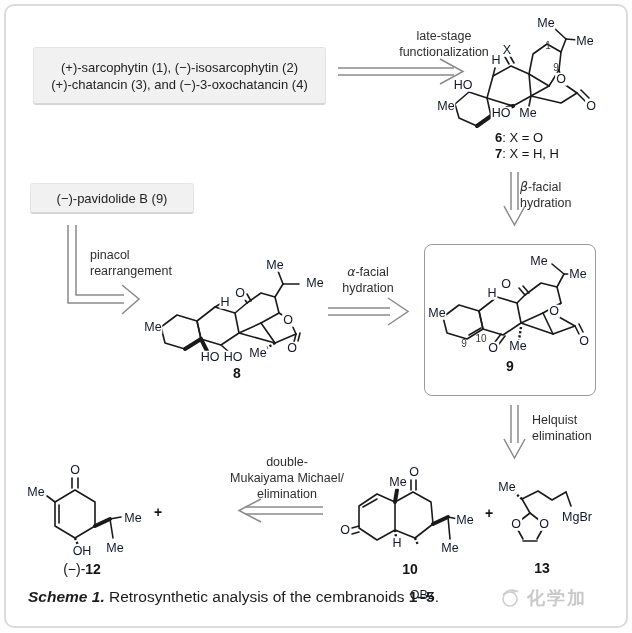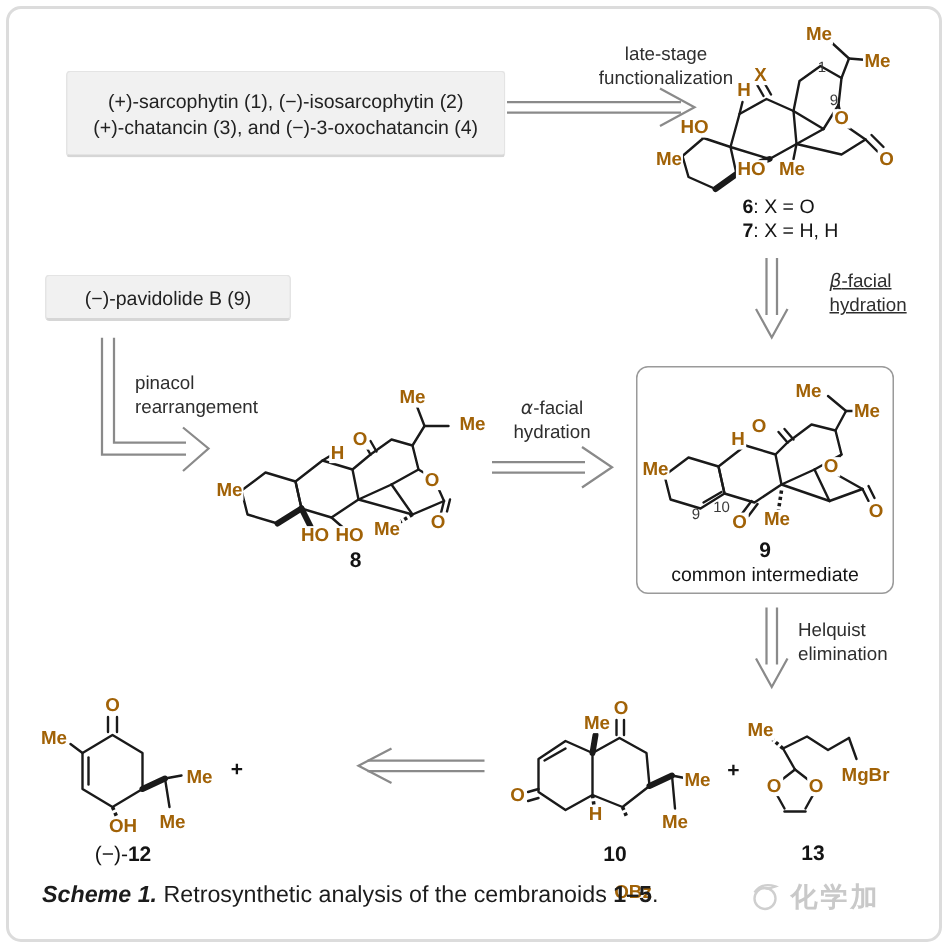--- a/index.html
+++ b/index.html
@@ -8,22 +8,22 @@
   .card{position:absolute;left:4px;top:4px;right:4px;bottom:5px;border:2px solid #dcdcdc;
         border-radius:10px;background:#fff;}
   .graybox{position:absolute;background:#f1f1f1;border:1px solid #e4e4e4;border-bottom:2px solid #d6d6d6;
         border-radius:3px;display:flex;flex-direction:column;justify-content:center;align-items:center;
         font-size:13px;color:#222;line-height:17px;text-align:center;}
   .struct{position:absolute;}
   .bonds{position:absolute;left:0;top:0;}
   .bonds path{stroke:#1a1a1a;stroke-width:1.6;fill:none;stroke-linecap:round;stroke-linejoin:round;}
   .bonds path.bold{stroke-width:4;}
   .bonds path.hash{stroke-width:2.4;stroke-dasharray:2.2,2;stroke-linecap:butt;}
-  .atom{position:absolute;transform:translate(-50%,-50%);font-weight:700;font-size:12.5px;
-        color:#a16207;background:#fff;padding:0 1px;white-space:nowrap;line-height:1;}
+  .atom{position:absolute;transform:translate(-50%,-50%);font-weight:400;font-size:12.5px;
+        color:#0f172a;background:#fff;padding:0 1px;white-space:nowrap;line-height:1;}
   .posnum{position:absolute;transform:translate(-50%,-50%);font-size:10px;font-weight:400;
         color:#3a3a3a;background:transparent;line-height:1;}
   .cnum{position:absolute;transform:translate(-50%,-50%);font-size:14px;font-weight:700;color:#141414;white-space:nowrap;}
   .variant{position:absolute;font-size:13px;color:#141414;line-height:15px;white-space:nowrap;}
   .variant b{font-weight:700;}
   .arrowtxt{position:absolute;font-size:12.5px;color:#2e2e2e;line-height:16px;white-space:nowrap;}
   .arrowtxt.center{transform:translateX(-50%);text-align:center;}
   .greek{font-style:italic;font-family:"DejaVu Sans",sans-serif;}
   .retro{position:absolute;}
   .retro path{stroke:#8a8a8a;stroke-width:1.5;fill:none;stroke-linejoin:miter;}
@@ -36,21 +36,21 @@
   .caption b{font-weight:700;}
   .watermark{position:absolute;left:498px;top:586px;display:flex;align-items:center;gap:5px;
         color:#c9c9c9;font-size:18px;font-weight:700;letter-spacing:2px;}
 </style>
 </head>
 <body>
 
 <div class="page">
   <div class="card"></div>
 
-  <div class="graybox" style="left:44px;top:47px;width:291px;height:55px;">
+  <div class="graybox" style="left:33px;top:47px;width:291px;height:55px;">
     <span>(+)-sarcophytin (1), (−)-isosarcophytin (2)</span>
     <span>(+)-chatancin (3), and (−)-3-oxochatancin (4)</span>
   </div>
 
   <div class="arrowtxt center" style="left:400px;top:28px;margin-left:44px;">
     <div>late-stage</div>
     <div>functionalization</div>
   </div>
   <svg class="retro" style="left:336px;top:58px;" width="140" height="30">
     <path d="M2,10 H118"></path>
@@ -97,21 +97,21 @@
     <span class="atom" style="left:156px;top:94px;">O</span>
     <div class="variant" style="left:60px;top:118px;"><b>6</b><span>: X = O</span></div>
     <div class="variant" style="left:60px;top:134px;"><b>7</b><span>: X = H, H</span></div>
   </div>
 
   <svg class="retro" style="left:503px;top:170px;" width="26" height="58">
     <path d="M8,2 V40"></path>
       <path d="M15,2 V40"></path>
       <path d="M1,36 L11.5,55 L22,36"></path>
   </svg>
-  <div class="arrowtxt" style="left:553px;top:179px;text-decoration:underline;">
+  <div class="arrowtxt" style="left:520px;top:179px;">
     <div><span class="greek">β</span><span>-facial</span></div>
     <div>hydration</div>
   </div>
 
   <div class="graybox" style="left:30px;top:183px;width:162px;height:28px;">
     <span>(−)-pavidolide B (9)</span>
   </div>
 
   <svg class="retro" style="left:60px;top:225px;" width="90" height="92">
     <path d="M8,0 L8,78 L64,78"></path>
@@ -205,21 +205,20 @@
       <span class="atom" style="left:61px;top:42px;">H</span>
       <span class="atom" style="left:6px;top:62px;">Me</span>
       <span class="posnum" style="left:33px;top:93px;">9</span>
       <span class="posnum" style="left:50px;top:88px;">10</span>
       <span class="atom" style="left:62px;top:97px;">O</span>
       <span class="atom" style="left:87px;top:95px;">Me</span>
       <span class="atom" style="left:123px;top:60px;">O</span>
       <span class="atom" style="left:153px;top:90px;">O</span>
     </div>
     <div class="cnum" style="left:85px;top:121px;">9</div>
-    <div style="position:absolute;left:0;right:0;top:130px;text-align:center;font-size:13px;color:#141414;">common intermediate</div>
   </div>
 
   <svg class="retro" style="left:503px;top:403px;" width="26" height="58">
     <path d="M8,2 V40"></path>
       <path d="M15,2 V40"></path>
       <path d="M1,36 L11.5,55 L22,36"></path>
   </svg>
   <div class="arrowtxt" style="left:532px;top:412px;">
     <div>Helquist</div>
     <div>elimination</div>
@@ -241,20 +240,25 @@
     <span class="atom" style="left:14px;top:34px;">Me</span>
     <span class="atom" style="left:60px;top:93px;">OH</span>
     <span class="atom" style="left:111px;top:60px;">Me</span>
     <span class="atom" style="left:93px;top:90px;">Me</span>
     <div class="cnum" style="left:60px;top:111px;font-weight:400;"><span>(−)-</span><b>12</b></div>
   </div>
 
   <span class="plus" style="left:158px;top:512px;">+</span>
 
 
+  <div class="arrowtxt center" style="left:287px;top:454px;">
+    <div>double-</div>
+    <div>Mukaiyama Michael/</div>
+    <div>elimination</div>
+  </div>
   <svg class="retro" style="left:225px;top:498px;" width="100" height="26">
     <path d="M20,9 H98"></path>
       <path d="M20,16 H98"></path>
       <path d="M36,1 L14,12.5 L36,24"></path>
   </svg>
 
   <div class="struct" style="left:337px;top:458px;width:145px;height:120px;">
     <svg class="bonds" width="145" height="100">
       <path d="M22,70 L22,48 L40,36 L58,44 L58,72 L40,82 Z"></path>
       <path d="M26,49 L40,41"></path>

